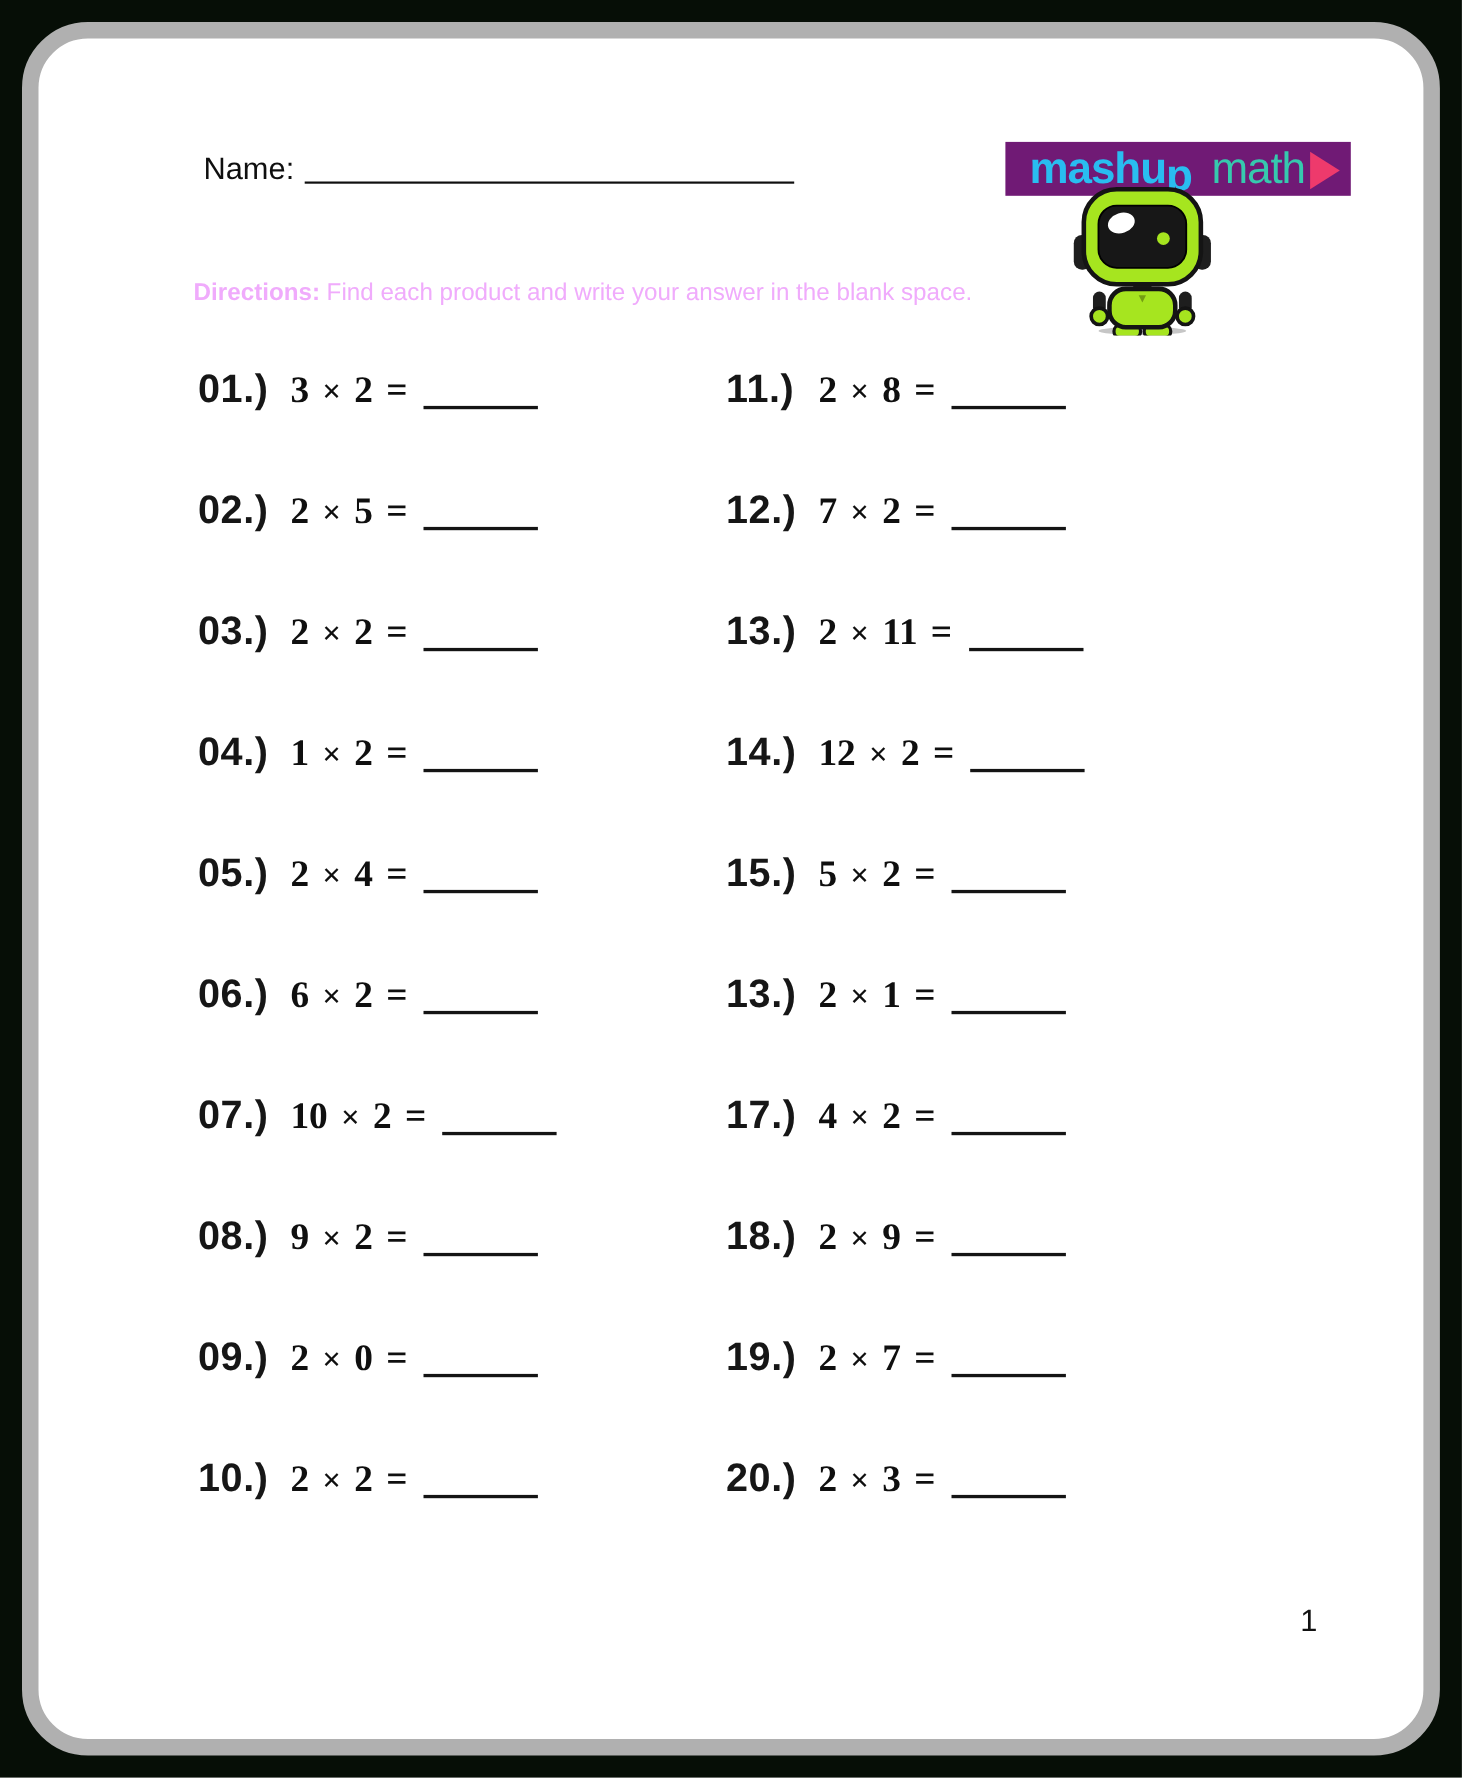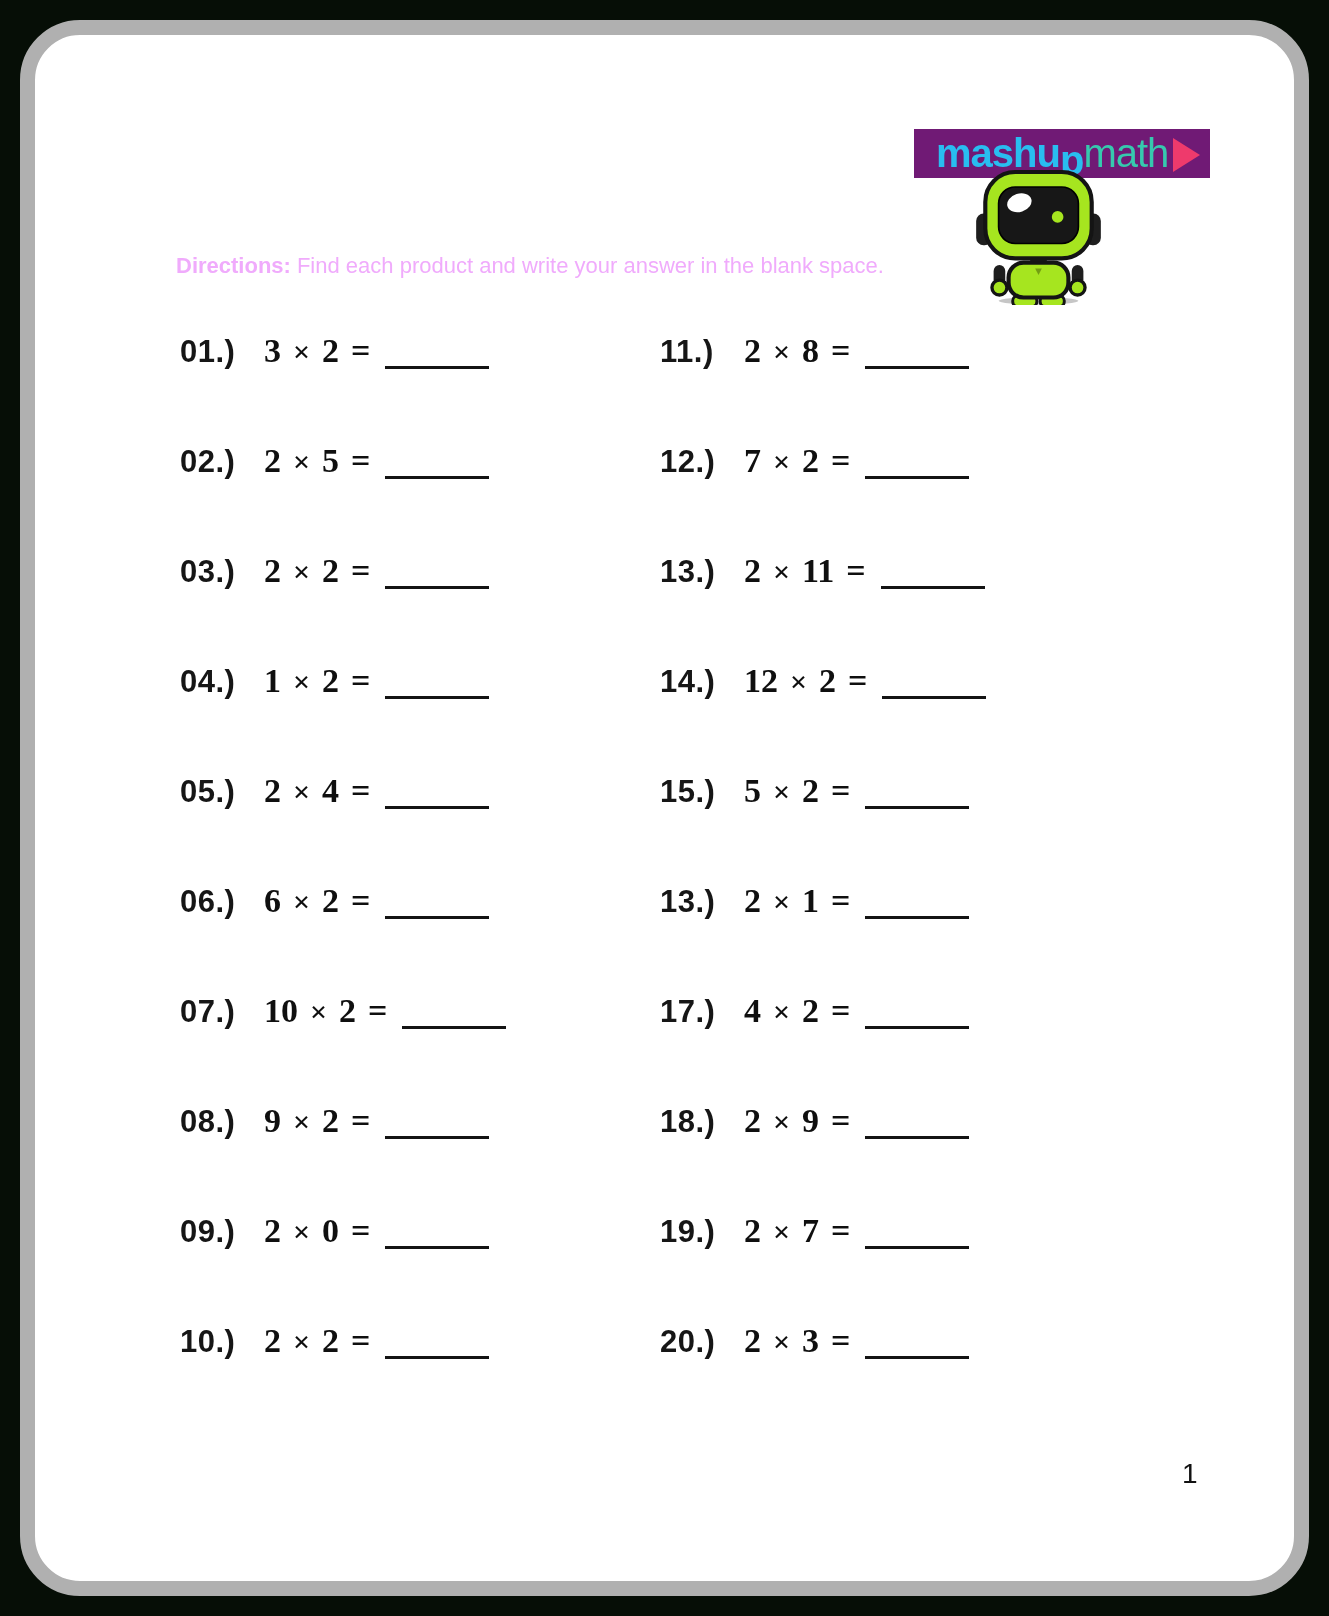--- a/index.html
+++ b/index.html
@@ -32,21 +32,21 @@
     margin-left:10px; position:relative; top:4px;
   }
   .logo {
     position:absolute; left:914px; top:129px;
     height:49px; padding:0 10px 0 22px;
     display:flex; align-items:center;
     font-size:40px; letter-spacing:-1px;
   }
   .logo .p1 { font-weight:800; }
   .logo .p1drop { font-weight:800; position:relative; top:7px; }
-  .logo .p2 { font-weight:500; margin-left:0; }
+  .logo .p2 { font-weight:500; margin-left:18px; }
   .play-tri {
     width:0; height:0; margin-left:5px; position:relative; top:1px;
     border-top:17px solid transparent;
     border-bottom:17px solid transparent;
     border-left:27px solid #ee3a6c;
   }
   .robot-wrap { position:absolute; left:972px; top:167px; }
 
   .page-title {
     position:absolute; left:175px; top:188px;
@@ -59,21 +59,21 @@
   .directions .dlabel { font-weight:800; }
   .directions .dtext { margin-left:6px; }
 
   
   .col { position:absolute; top:332px; width:480px; }
   .col-left  { left:180px; }
   .col-right { left:660px; }
   .problem { height:110px; display:flex; align-items:baseline; }
   .pnum {
     width:84px; flex:0 0 84px;
-    font-size:31px; font-weight:800; color:#161616; letter-spacing:0.5px;
+    font-size:36px; font-weight:800; color:#161616; letter-spacing:0.5px;
   }
   .expr {
     font-family:"Liberation Serif", serif;
     font-size:34px; font-weight:700; color:#0f0f0f;
     display:flex; align-items:baseline;
   }
   .sym  { margin:0 12px; font-size:30px; }
   .eq   { margin-left:12px; }
   .blank {
     display:inline-block; width:104px;
@@ -92,20 +92,24 @@
     font-size:28px; color:#111;
   }
 </style>
 </head>
 <body>
 
 <div class="sheet"></div>
 
 <div class="content">
 
+  <div class="name-row">
+    <span>Name:</span>
+    <span class="name-line"></span>
+  </div>
 
   <div class="logo" style="background: #701a75;">
     <span class="p1" style="color: rgb(41, 189, 240);">mashu</span>
     <span class="p1drop" style="color: rgb(41, 189, 240);">p</span>
     <span class="p2" style="color: rgb(54, 201, 174);">math</span>
     <span class="play-tri" style="border-left-color: rgb(238, 58, 108);"></span>
   </div>
 
   <div class="robot-wrap">
     <svg width="133" height="138" viewBox="0 0 160 166">

